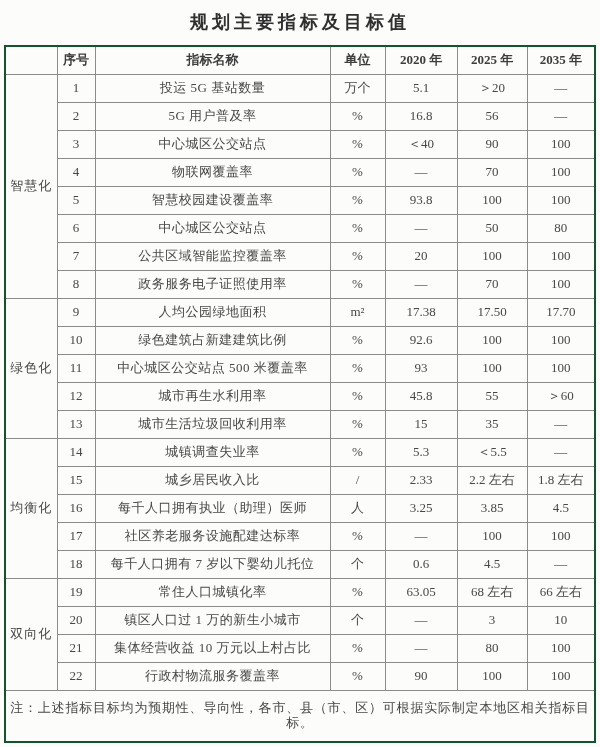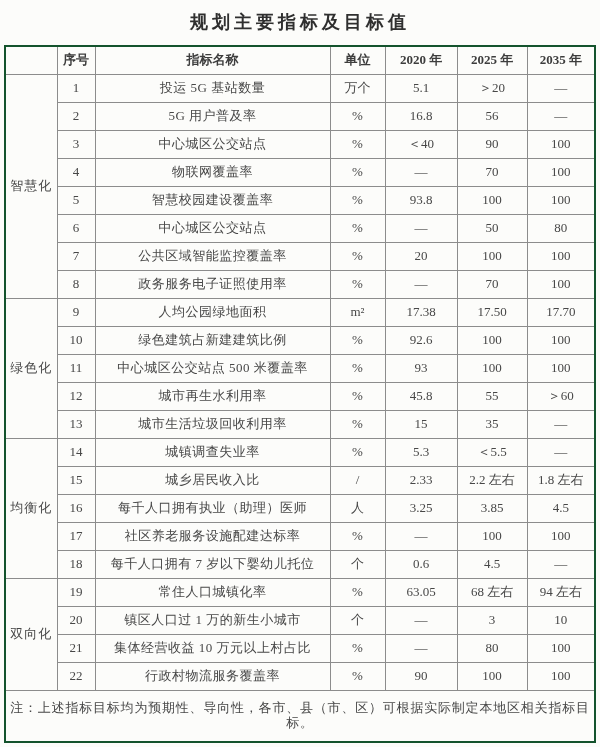--- a/index.html
+++ b/index.html
@@ -255,21 +255,21 @@
           <td class="val-cell">4.5</td>
           <td class="val-cell">—</td>
         </tr>
         <tr>
           <td rowspan="4" class="group-cell">双向化</td>
           <td class="no-cell">19</td>
           <td class="name-cell">常住人口城镇化率</td>
           <td class="unit-cell">%</td>
           <td class="val-cell">63.05</td>
           <td class="val-cell">68 左右</td>
-          <td class="val-cell">94 左右</td>
+          <td class="val-cell">66 左右</td>
         </tr>
         <tr>
           <td class="no-cell">20</td>
           <td class="name-cell">镇区人口过 1 万的新生小城市</td>
           <td class="unit-cell">个</td>
           <td class="val-cell">—</td>
           <td class="val-cell">3</td>
           <td class="val-cell">10</td>
         </tr>
         <tr>

